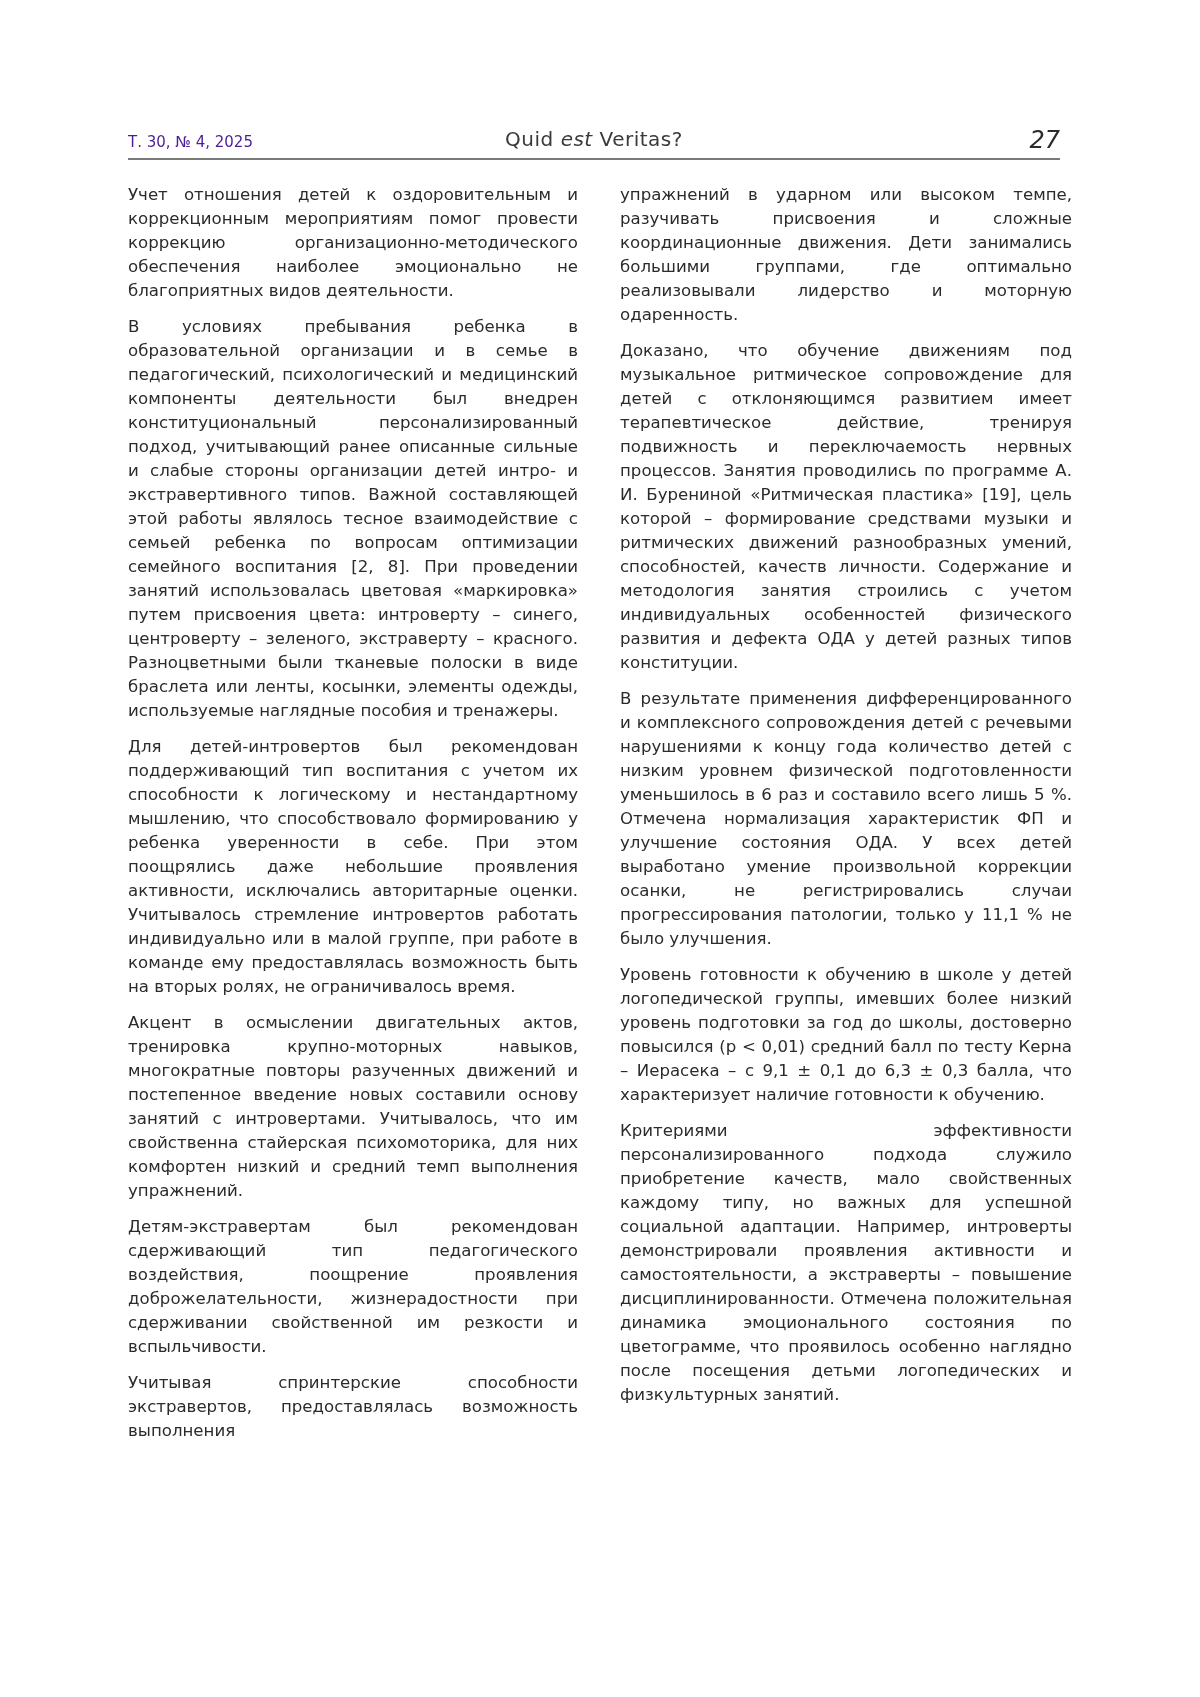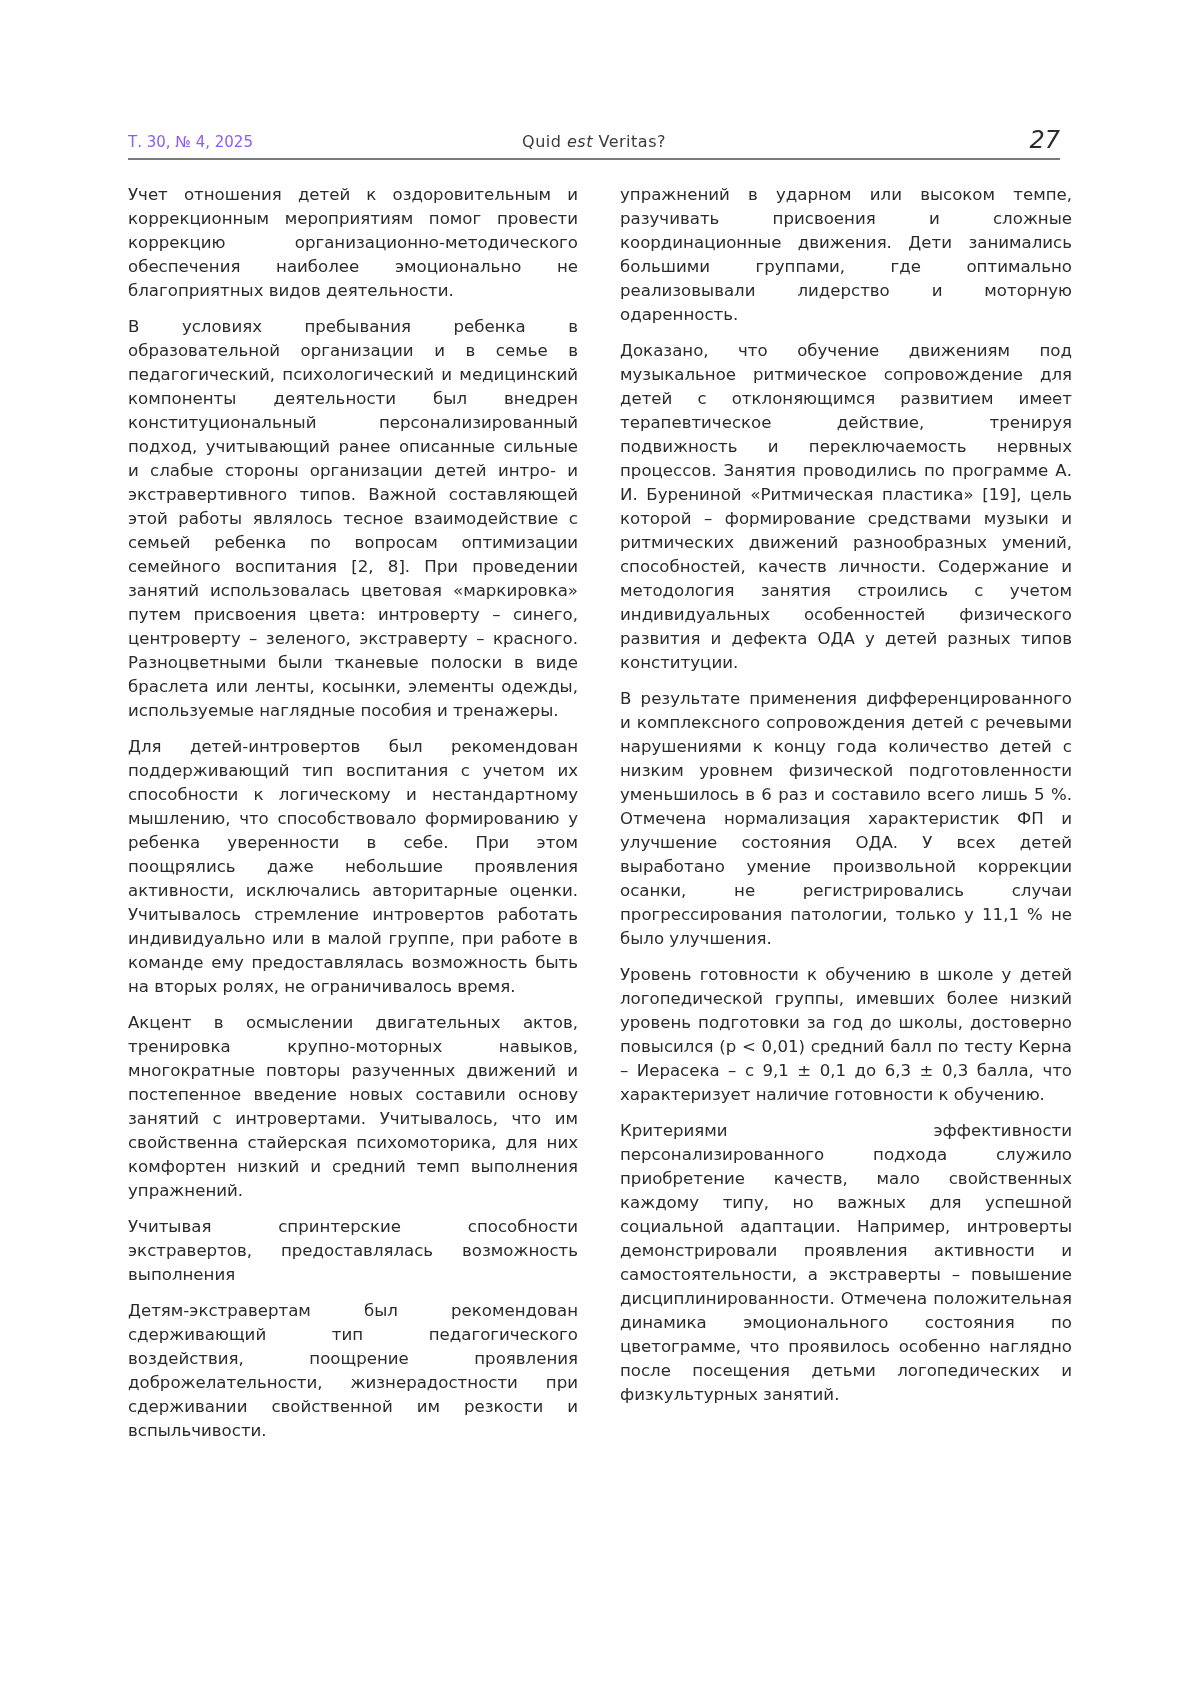--- a/index.html
+++ b/index.html
@@ -1,19 +1,19 @@
 <!DOCTYPE html>
 <html><head>
 <meta charset="utf-8">
 <style>
   html, body { margin: 0; padding: 0; background: #ffffff; }
   body { width: 1200px; height: 1697px; position: relative; font-family: "DejaVu Sans", sans-serif; color: #2b2b2b; }
   .header { position: absolute; left: 128px; top: 118px; width: 932px; height: 40px; border-bottom: 2px solid #7a7a7a; }
-  .hdr-left { position: absolute; left: 0; bottom: 7px; font-size: 15px; color: #8b5cf6; }
-  .hdr-center { position: absolute; left: 0; right: 0; bottom: 7px; text-align: center; font-size: 16px; color: #3a3a3a; letter-spacing: 0.5px; }
+  .hdr-left { position: absolute; left: 0; bottom: 7px; font-size: 15px; color: #4c1d95; }
+  .hdr-center { position: absolute; left: 0; right: 0; bottom: 7px; text-align: center; font-size: 20px; color: #3a3a3a; letter-spacing: 0.5px; }
   .hdr-center i { font-style: italic; }
   .hdr-right { position: absolute; right: 0; bottom: 4px; font-size: 24px; color: #2b2b2b; font-style: italic; }
   .col { position: absolute; top: 183px; width: 450px; font-size: 16.6px; line-height: 24px; text-align: justify; hyphens: manual; }
   .col-left { left: 128px; }
   .col-right { left: 620px; width: 452px; }
   .col p { margin: 0 0 12px 0; }
 </style>
 </head>
 <body>
 
@@ -21,22 +21,22 @@
   <span class="hdr-left">Т. 30, № 4, 2025</span>
   <span class="hdr-center"><span>Quid </span><i>est</i><span> Veritas?</span></span>
   <span class="hdr-right">27</span>
 </div>
 
 <div class="col col-left">
   <p>Учет отношения детей к оздоровительным и коррекционным мероприятиям помог провести коррекцию организационно-методического обеспечения наиболее эмоционально не благоприятных видов деятельности.</p>
   <p>В условиях пребывания ребенка в образовательной организации и в семье в педагогический, психологический и медицинский компоненты деятельности был внедрен конституциональный персонализированный подход, учитывающий ранее описанные сильные и слабые стороны организации детей интро- и экстравертивного типов. Важной составляющей этой работы являлось тесное взаимодействие с семьей ребенка по вопросам оптимизации семейного воспитания [2, 8]. При проведении занятий использовалась цветовая «маркировка» путем присвоения цвета: интроверту – синего, центровертy – зеленого, экстраверту – красного. Разноцветными были тканевые полоски в виде браслета или ленты, косынки, элементы одежды, используемые наглядные пособия и тренажеры.</p>
   <p>Для детей-интровертов был рекомендован поддерживающий тип воспитания с учетом их способности к логическому и нестандартному мышлению, что способствовало формированию у ребенка уверенности в себе. При этом поощрялись даже небольшие проявления активности, исключались авторитарные оценки. Учитывалось стремление интровертов работать индивидуально или в малой группе, при работе в команде ему предоставлялась возможность быть на вторых ролях, не ограничивалось время.</p>
   <p>Акцент в осмыслении двигательных актов, тренировка крупно-моторных навыков, многократные повторы разученных движений и постепенное введение новых составили основу занятий с интровертами. Учитывалось, что им свойственна стайерская психомоторика, для них комфортен низкий и средний темп выполнения упражнений.</p>
+  <p>Детям-экстравертам был рекомендован сдерживающий тип педагогического воздействия, поощрение проявления доброжелательности, жизнерадостности при сдерживании свойственной им резкости и вспыльчивости.</p>
   <p>Учитывая спринтерские способности экстравертов, предоставлялась возможность выполнения</p>
-  <p>Детям-экстравертам был рекомендован сдерживающий тип педагогического воздействия, поощрение проявления доброжелательности, жизнерадостности при сдерживании свойственной им резкости и вспыльчивости.</p>
 </div>
 
 <div class="col col-right">
   <p>упражнений в ударном или высоком темпе, разучивать присвоения и сложные координационные движения. Дети занимались большими группами, где оптимально реализовывали лидерство и моторную одаренность.</p>
   <p>Доказано, что обучение движениям под музыкальное ритмическое сопровождение для детей с отклоняющимся развитием имеет терапевтическое действие, тренируя подвижность и переключаемость нервных процессов. Занятия проводились по программе А. И. Бурениной «Ритмическая пластика» [19], цель которой – формирование средствами музыки и ритмических движений разнообразных умений, способностей, качеств личности. Содержание и методология занятия строились с учетом индивидуальных особенностей физического развития и дефекта ОДА у детей разных типов конституции.</p>
   <p>В результате применения дифференцированного и комплексного сопровождения детей с речевыми нарушениями к концу года количество детей с низким уровнем физической подготовленности уменьшилось в 6 раз и составило всего лишь 5 %. Отмечена нормализация характеристик ФП и улучшение состояния ОДА. У всех детей выработано умение произвольной коррекции осанки, не регистрировались случаи прогрессирования патологии, только у 11,1 % не было улучшения.</p>
   <p>Уровень готовности к обучению в школе у детей логопедической группы, имевших более низкий уровень подготовки за год до школы, достоверно повысился (p &lt; 0,01) средний балл по тесту Керна – Иерасека – с 9,1 ± 0,1 до 6,3 ± 0,3 балла, что характеризует наличие готовности к обучению.</p>
   <p>Критериями эффективности персонализированного подхода служило приобретение качеств, мало свойственных каждому типу, но важных для успешной социальной адаптации. Например, интроверты демонстрировали проявления активности и самостоятельности, а экстраверты – повышение дисциплинированности. Отмечена положительная динамика эмоционального состояния по цветограмме, что проявилось особенно наглядно после посещения детьми логопедических и физкультурных занятий.</p>
 </div>
 

